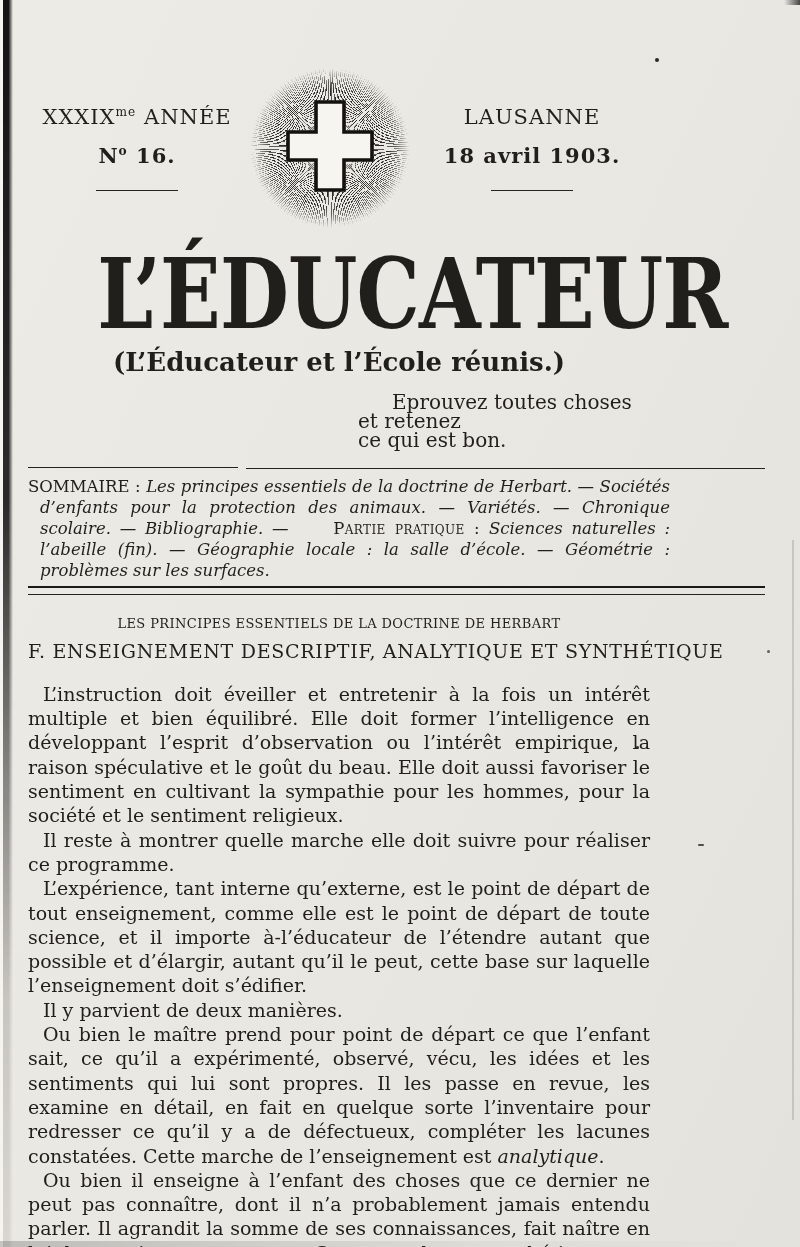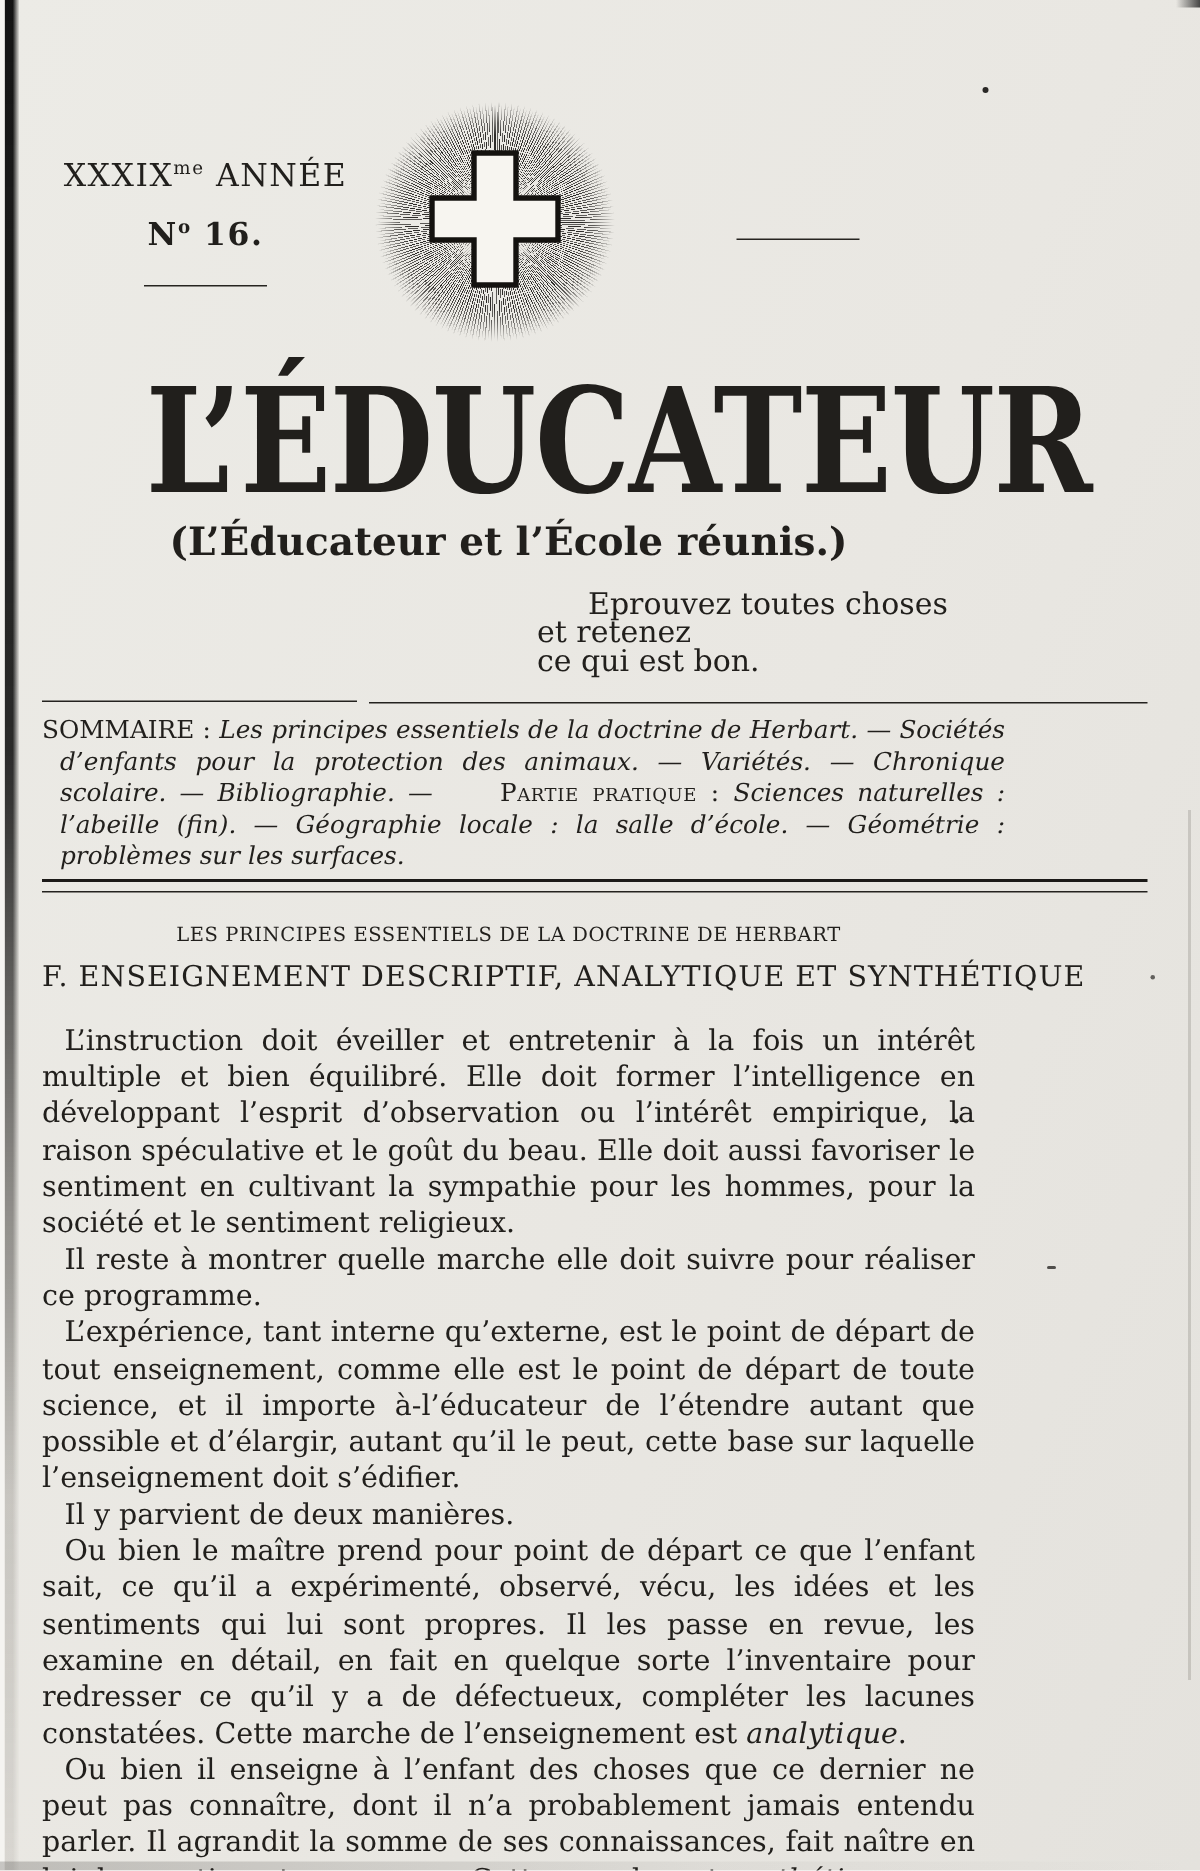--- a/index.html
+++ b/index.html
@@ -107,20 +107,22 @@
         <div class="rays"></div>
         <div class="rays r2"></div>
         <div class="cross-wrap">
           <svg width="88" height="94" viewBox="0 0 88 94">
             <path d="M30 3 h28 v30 h28 v28 h-28 v30 h-28 v-30 h-28 v-28 h28 z" fill="#f7f5f0" stroke="#14120f" stroke-width="3.6"></path>
           </svg>
         </div>
       </div>
 
       <div class="mh-side right">
+        <div class="mh-line1">LAUSANNE</div>
+        <div class="mh-line2">18 avril 1903.</div>
         <div class="mh-rule"></div>
       </div>
     </div>
 
     <div class="journal-title"><span>L’ÉDUCATEUR</span></div>
     <div class="journal-subtitle">(L’Éducateur et l’École réunis.)</div>
 
     <div class="motto">
       <div class="m1">Eprouvez toutes choses et retenez</div>
       <div class="m2">ce qui est bon.</div>

